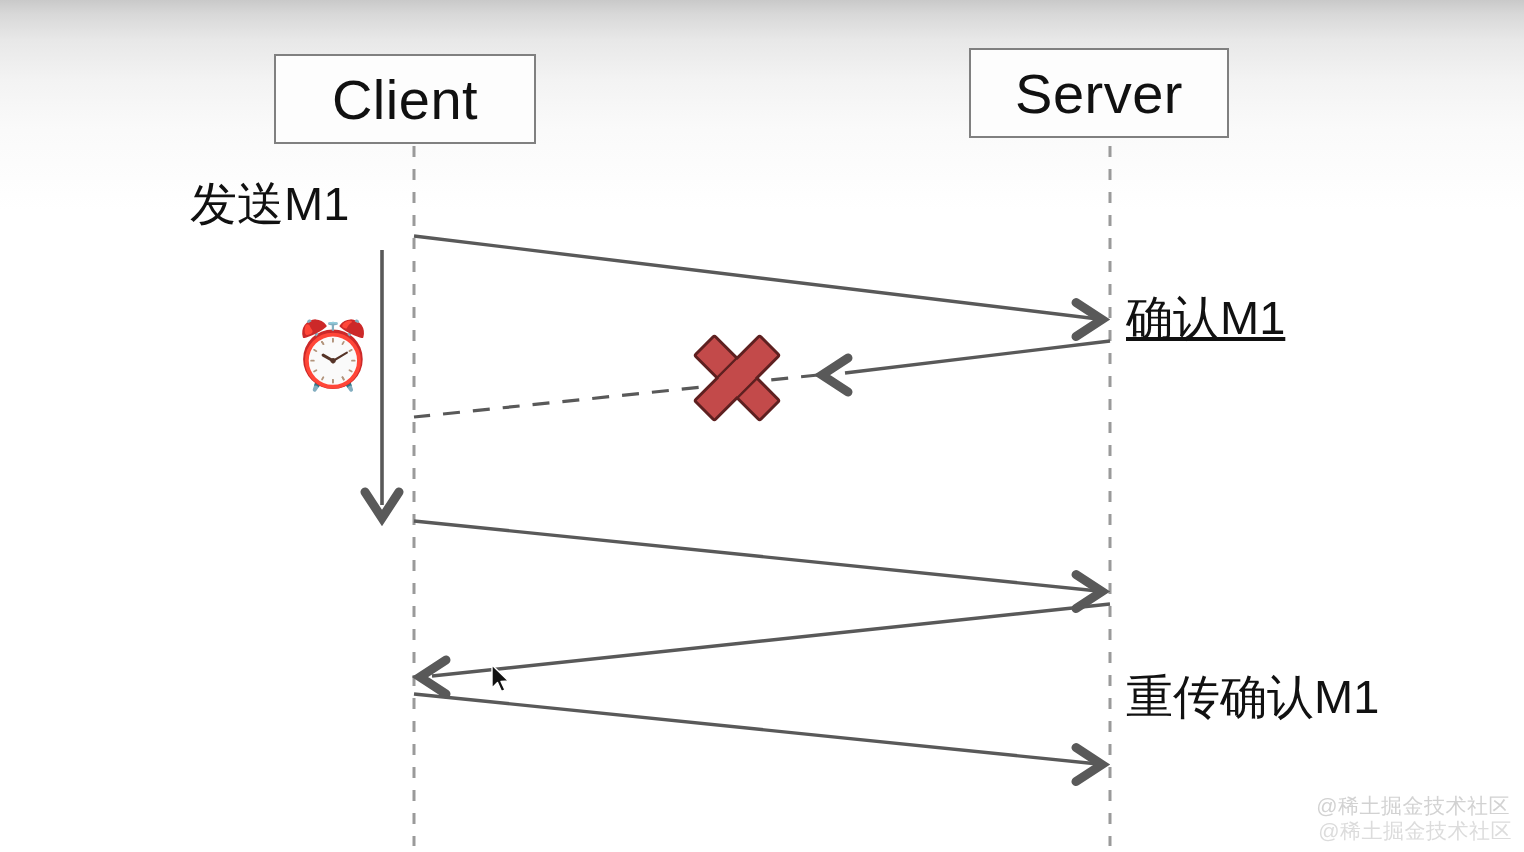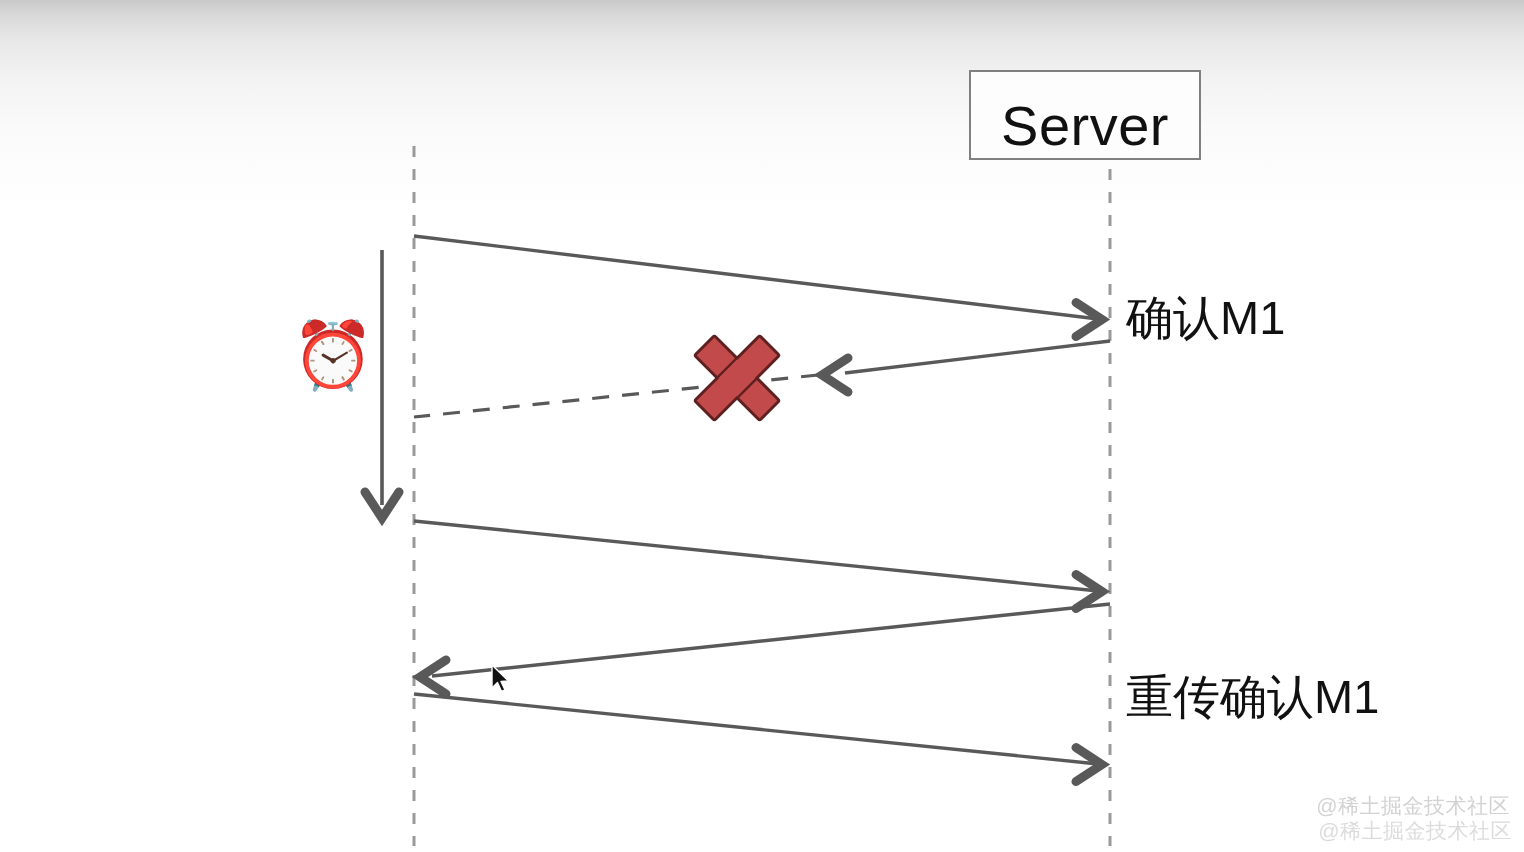--- a/index.html
+++ b/index.html
@@ -43,37 +43,36 @@
     letter-spacing: 0.5px;
   }
   #actor-client {
     left: 274px;
     top: 54px;
     width: 262px;
     height: 90px;
   }
   #actor-server {
     left: 969px;
-    top: 70px;
-    width: 232px;
+    top: 48px;
+    width: 260px;
     height: 90px;
-    align-items: flex-end;
   }
   .msg-label {
     position: absolute;
     color: #111111;
     font-size: 47px;
     line-height: 1.02;
     white-space: pre;
     letter-spacing: 0px;
   }
   #label-send-m1     { left: 190px; top: 180px; }
   #label-timeout-m1  { left: 30px;  top: 472px; }
   #label-send-m2     { left: 190px; top: 648px; }
-  #label-ack-m1      { left: 1126px; top: 294px; }
+  #label-ack-m1      { left: 1126px; top: 294px; text-decoration: underline; }
   #label-discard-ack { left: 1126px; top: 553px; line-height: 1.22; }
   .label-line { display: block; }
 
   #alarm-clock-icon {
     position: absolute;
     left: 292px;
     top: 315px;
     width: 80px;
     height: 80px;
     font-size: 66px;
@@ -158,24 +157,28 @@
       <use href="#chev-right" x="1102" y="764.6"></use>
     </g>
 
     <g transform="translate(737,378) rotate(45)">
       <rect x="-46" y="-14" width="92" height="28" rx="2" fill="#c34a4a" stroke="#5e2020" stroke-width="3"></rect>
       <rect x="-14" y="-46" width="28" height="92" rx="2" fill="#c34a4a" stroke="#5e2020" stroke-width="3"></rect>
       <rect x="-13" y="-13" width="26" height="26" fill="#c34a4a"></rect>
     </g>
   </svg>
 
+  <div class="actor-box" id="actor-client">
+    <span>Client</span>
+  </div>
   <div class="actor-box" id="actor-server">
     <span>Server</span>
   </div>
 
+  <div class="msg-label" id="label-send-m1">发送M1</div>
 
 
 
   <div class="msg-label" id="label-ack-m1">确认M1</div>
 
   <div class="msg-label" id="label-discard-ack">
     <span class="label-line">重传确认M1</span>
   </div>
 
   <div id="alarm-clock-icon">⏰</div>

